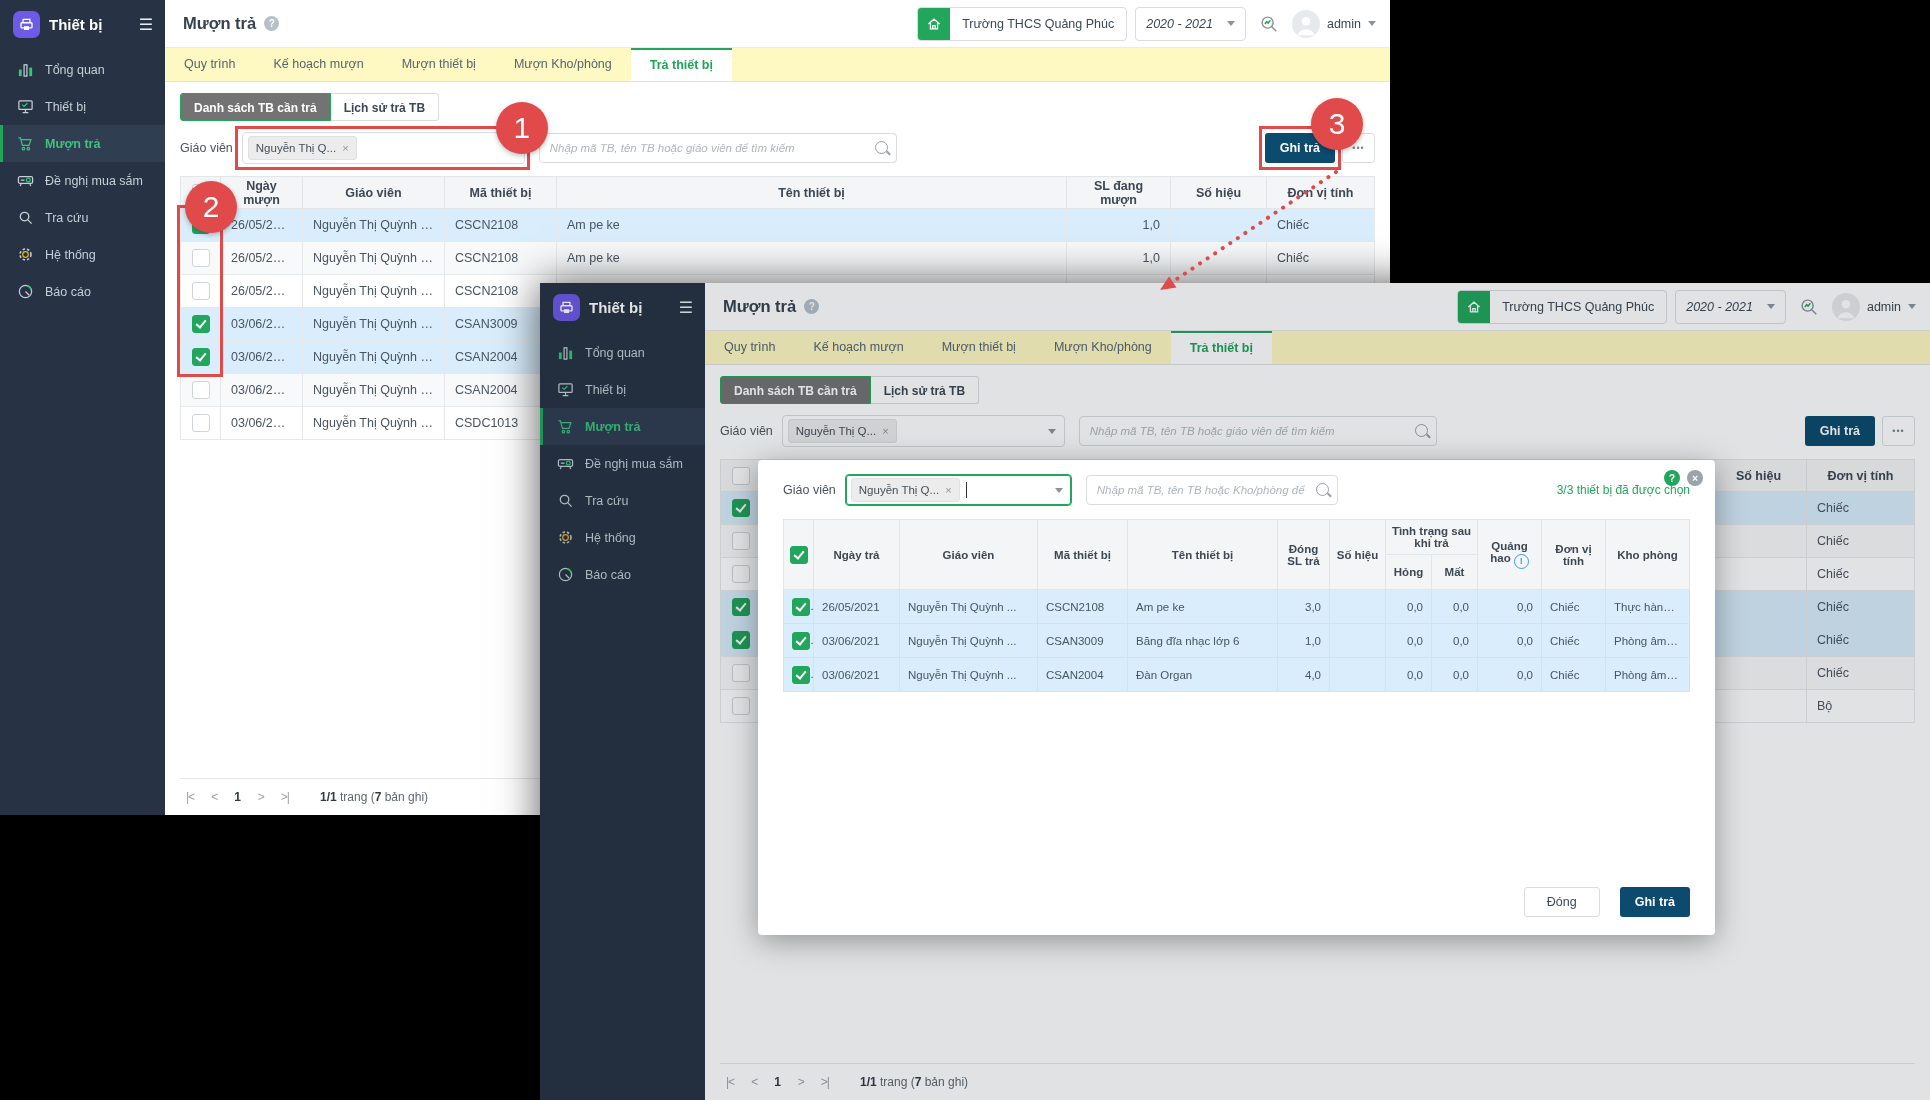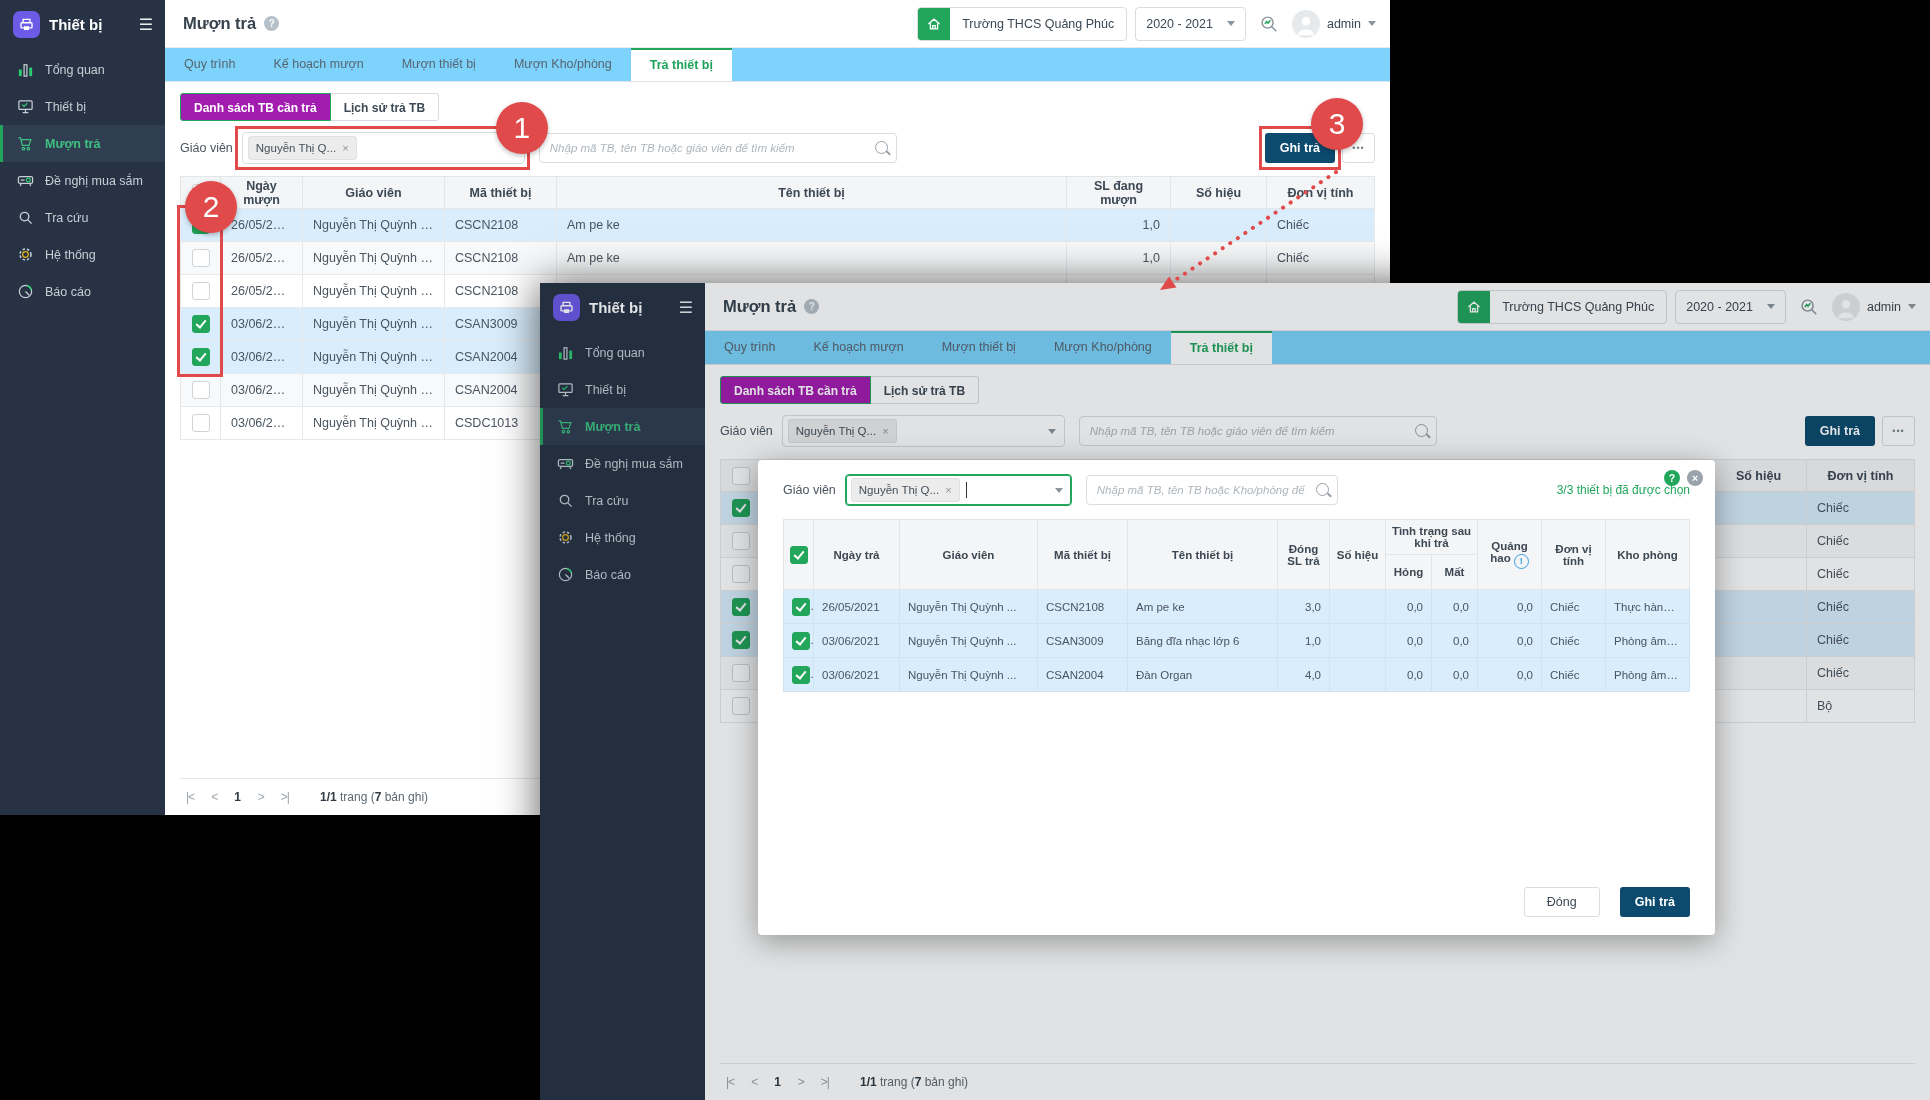--- a/index.html
+++ b/index.html
@@ -20,33 +20,33 @@
   
   .main{position:absolute;left:165px;top:0;right:0;bottom:0;display:flex;flex-direction:column;background:#fff;}
   .topbar{height:47px;border-bottom:1px solid #e8eaec;display:flex;align-items:center;padding:0 14px 0 18px;gap:8px;flex:none;}
   .page-title{font-size:16.5px;font-weight:700;color:#36424e;}
   .help-dot{width:15px;height:15px;border-radius:50%;background:#b6c0c8;color:#fff;font-size:10px;font-weight:700;
             display:inline-flex;align-items:center;justify-content:center;}
   .top-spacer{flex:1;}
   .school-box{display:flex;align-items:center;border:1px solid #d9dde0;border-radius:4px;overflow:hidden;height:32px;}
   .school-ico{width:32px;height:32px;background:#21a65c;display:flex;align-items:center;justify-content:center;}
   .school-name{padding:0 12px;font-size:12.5px;color:#3c4854;}
-  .year-box{display:flex;align-items:center;gap:14px;border:1px solid #d9dde0;border-radius:4px;height:32px;padding:0 10px;font-size:12.5px;}
+  .year-box{display:flex;align-items:center;gap:14px;border:1px solid #d9dde0;border-radius:4px;height:32px;padding:0 10px;font-size:12.5px;font-style:italic;}
   .chev{width:0;height:0;border-left:4px solid transparent;border-right:4px solid transparent;border-top:5px solid #8a949c;display:inline-block;}
   .hdr-zoom{margin:0 4px;display:flex;}
   .user{display:flex;align-items:center;gap:7px;font-size:12.5px;}
   
-  .tabsbar{height:33px;background:#7dd3fc;border-bottom:1px solid #dfe2e4;display:flex;flex:none;}
+  .tabsbar{height:33px;background:#fef9c3;border-bottom:1px solid #dfe2e4;display:flex;flex:none;}
   .tab{padding:0 19px;line-height:32px;font-size:12.5px;color:#57646f;cursor:pointer;}
   .tab.active{background:#fff;color:#1fa35a;font-weight:700;border-top:2px solid #21a65c;line-height:30px;}
   
   .content{flex:1;display:flex;flex-direction:column;padding:11px 15px 0 15px;position:relative;min-height:0;}
   .subtabs{display:flex;flex:none;margin-bottom:11px;}
   .subtab{height:28px;line-height:28px;padding:0 13px;font-size:12px;font-weight:700;border:1px solid #d9dde0;background:#fff;color:#3c4854;cursor:pointer;}
-  .subtab:first-child{background:#a21caf;border-color:#21a65c;color:#fff;border-radius:3px 0 0 3px;}
+  .subtab:first-child{background:#737373;border-color:#21a65c;color:#fff;border-radius:3px 0 0 3px;}
   .subtab:last-child{border-radius:0 3px 3px 0;border-left:none;}
   .toolbar{display:flex;align-items:center;flex:none;margin-bottom:12px;position:relative;}
   .flabel{font-size:12.5px;color:#4a5560;margin-right:9px;}
   .select{position:relative;display:flex;align-items:center;gap:6px;width:268px;height:30px;border:1px solid #d9dde0;border-radius:4px;background:#fff;padding:0 8px 0 5px;}
   .select .chev{margin-left:auto;}
   .tag{display:inline-flex;align-items:center;gap:6px;background:#ececec;border:1px solid #e0e0e0;border-radius:3px;height:22px;padding:0 7px;font-size:11.5px;color:#44505a;}
   .tag-x{color:#8b959d;font-size:11px;cursor:pointer;}
   .search{position:relative;margin-left:14px;width:358px;height:30px;}
   .search input{width:100%;height:100%;box-sizing:border-box;border:1px solid #d9dde0;border-radius:4px;padding:0 30px 0 10px;
       font-size:11.5px;font-style:italic;color:#55606a;font-family:inherit;}

